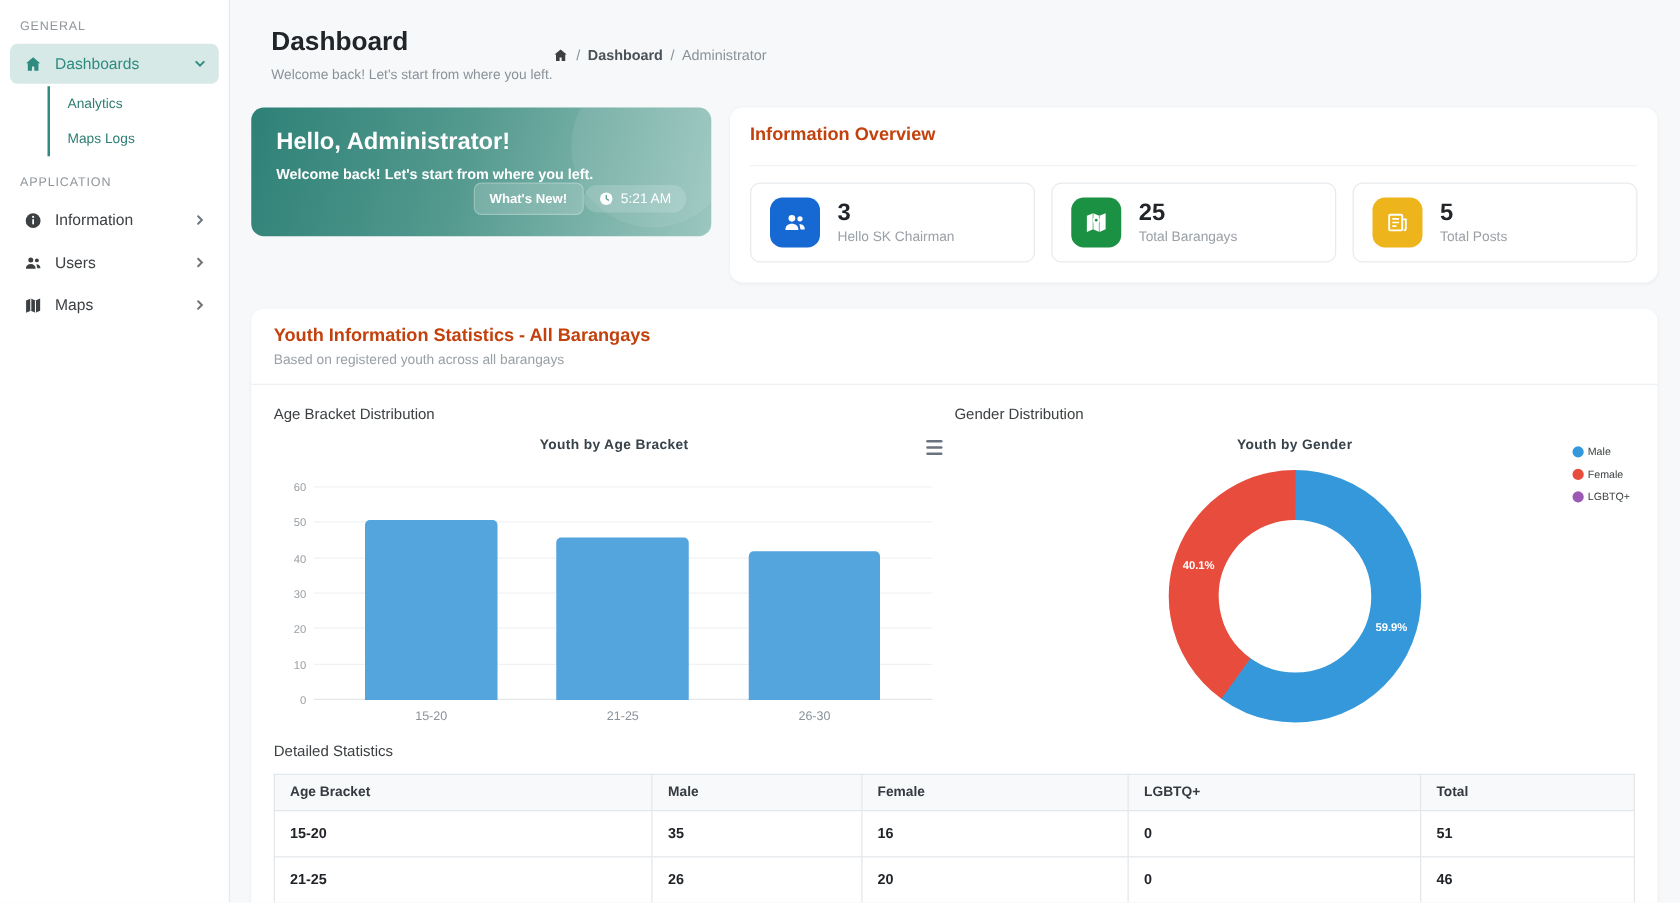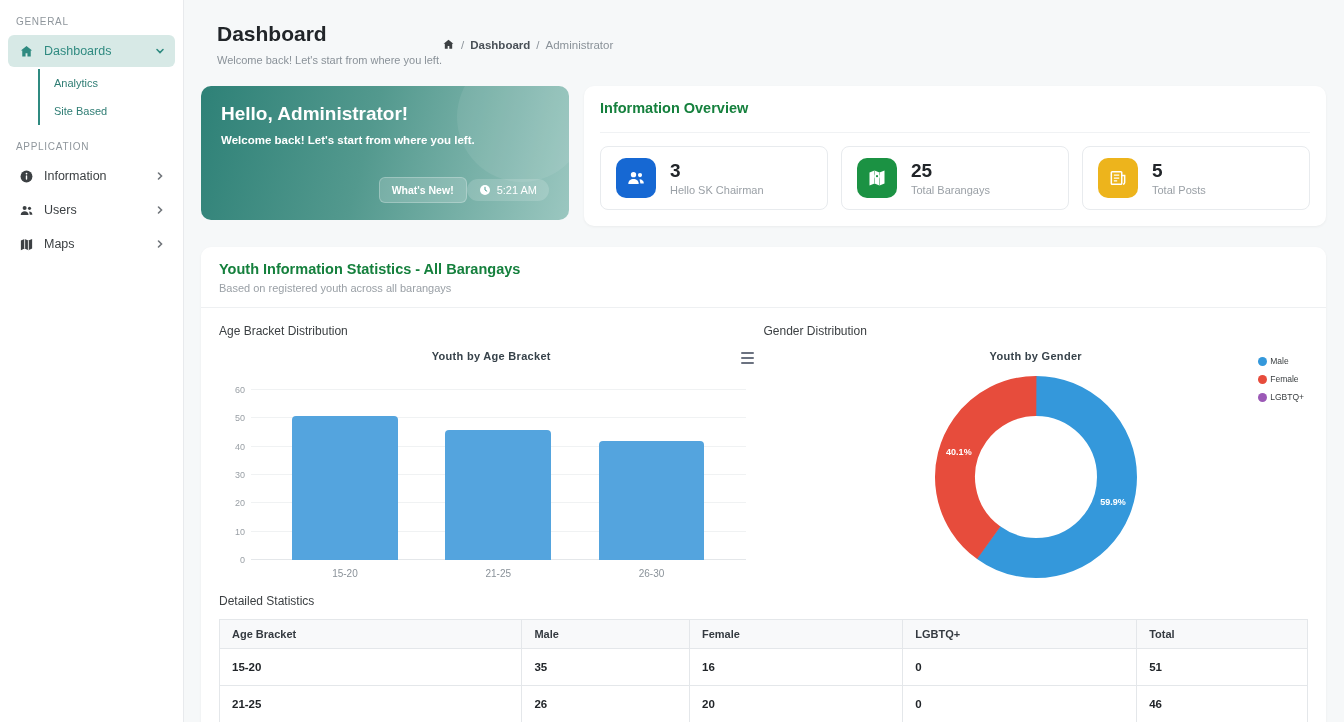--- a/index.html
+++ b/index.html
@@ -25,33 +25,33 @@
   .page-title { font-size:21px; font-weight:bold; color:#212529; margin-bottom:8px; }
   .page-subtitle { font-size:11px; color:#8a9299; }
   .breadcrumb { display:flex; align-items:center; gap:6px; font-size:11.5px; margin-top:16px; color:#8a9299; }
   .breadcrumb .crumb-home { color:#3c4043; display:flex; }
   .breadcrumb .crumb-home svg { width:13px; height:13px; }
   .crumb-current { color:#495057; font-weight:bold; }
 
   .top-row { display:flex; gap:15px; align-items:flex-start; margin-bottom:21px; }
 
   
-  .hello-card { position:relative; width:368px; height:134px; border-radius:10px; padding:17px 20px; overflow:hidden;
+  .hello-card { position:relative; width:368px; height:103px; border-radius:10px; padding:17px 20px; overflow:hidden;
     background:linear-gradient(105deg,#2e8177 0%,#53998e 45%,#9bc7c0 100%); color:#fff; display:flex; flex-direction:column; }
   .hello-card::after { content:""; position:absolute; right:-18px; top:-34px; width:130px; height:130px; border-radius:50%; background:rgba(255,255,255,.08); }
   .hello-title { font-size:19px; font-weight:bold; margin-bottom:9px; position:relative; z-index:1; }
   .hello-sub { font-size:11.5px; font-weight:bold; position:relative; z-index:1; }
   .hello-footer { margin-top:auto; display:flex; justify-content:flex-end; align-items:center; position:relative; z-index:1; }
   .whats-new-btn { background:rgba(255,255,255,.18); border:1px solid rgba(255,255,255,.25); color:#fff; border-radius:6px; padding:6px 12px; font-size:10.5px; font-weight:bold; cursor:pointer; font-family:inherit; }
   .time-badge { display:flex; align-items:center; gap:6px; background:rgba(255,255,255,.16); border-radius:14px; padding:5px 12px; font-size:11px; }
   .time-badge svg { width:12px; height:12px; }
 
   
   .overview-card { flex:1; background:#fff; border-radius:10px; box-shadow:0 1px 3px rgba(0,0,0,.05); padding:14px 16px 16px; }
-  .card-head-title { font-size:14.5px; font-weight:bold; color:#15803d; margin-bottom:5px; }
+  .card-head-title { font-size:14.5px; font-weight:bold; color:#c2410c; margin-bottom:5px; }
   .card-head-sub { font-size:11px; color:#9aa0a6; }
   .overview-head { border-bottom:1px solid #f0f2f4; padding-bottom:11px; margin-bottom:13px; }
   .stats-row { display:flex; gap:13px; }
   .stat-box { flex:1; border:1px solid #e8ebee; border-radius:8px; padding:11px 15px; display:flex; align-items:center; gap:14px; background:#fff; }
   .stat-icon { width:40px; height:40px; border-radius:10px; display:flex; align-items:center; justify-content:center; color:#fff; flex-shrink:0; }
   .stat-icon svg { width:20px; height:20px; }
   .stat-value { font-size:19px; font-weight:bold; color:#212529; line-height:1.15; }
   .stat-label { font-size:11px; color:#9aa0a6; margin-top:2px; }
 
   
@@ -106,21 +106,21 @@
     <span>Dashboards</span>
     <span class="chevron">
       <svg viewBox="0 0 10 10" fill="none" stroke="currentColor" stroke-width="1.6" stroke-linecap="round">
           <polyline points="2,3.5 5,6.5 8,3.5"></polyline>
         </svg>
     </span>
   </div>
 
   <div class="subnav">
     <div class="sub-item">Analytics</div>
-    <div class="sub-item">Site Based</div>
+    <div class="sub-item">Maps Logs</div>
   </div>
 
   <div class="side-section">APPLICATION</div>
 
   <div class="nav-item">
     <span class="nav-icon">
       <svg viewBox="0 0 24 24">
           <circle cx="12" cy="12" r="9.5" fill="currentColor"></circle>
           <rect x="10.9" y="10" width="2.2" height="7" rx="1" fill="#fff"></rect>
           <circle cx="12" cy="7.2" r="1.4" fill="#fff"></circle>

